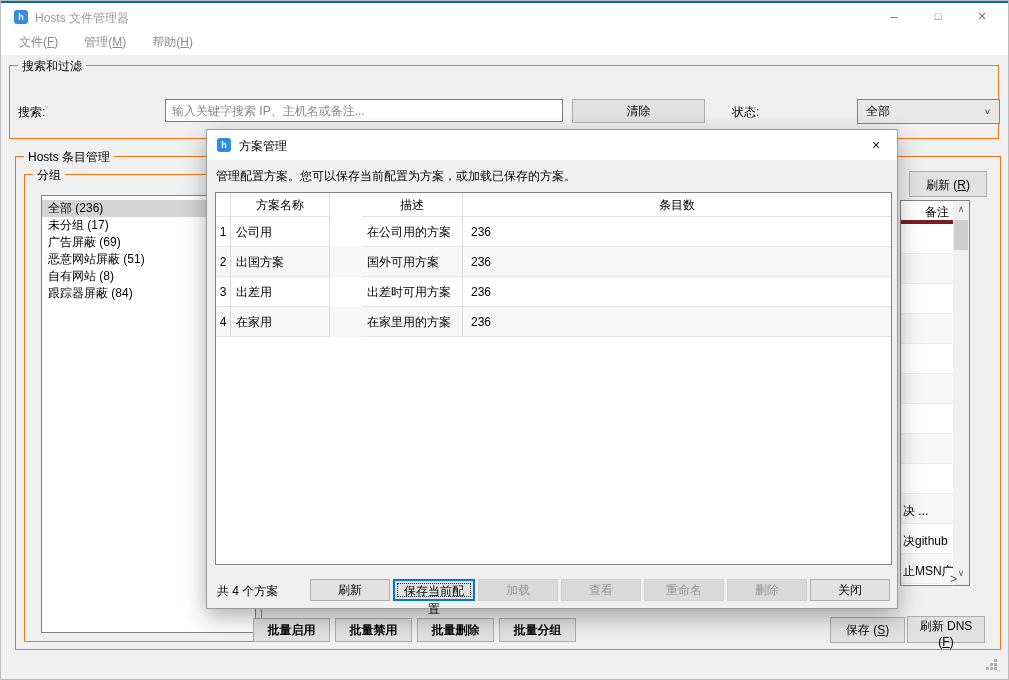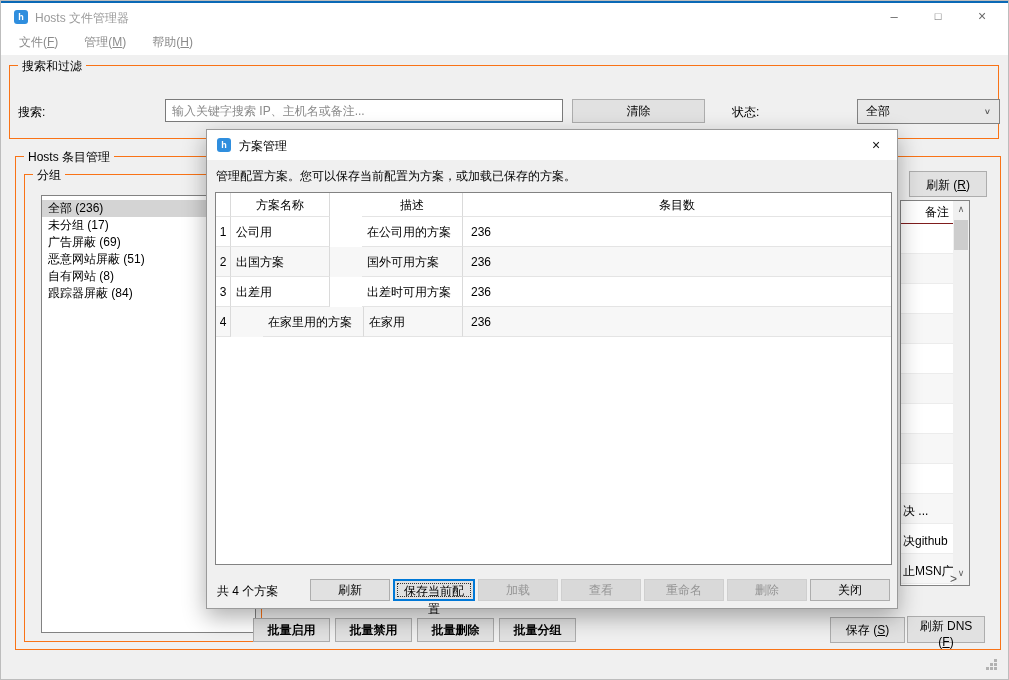--- a/index.html
+++ b/index.html
@@ -35,21 +35,21 @@
   .combo{position:absolute;background:#e8e8e8;border:1px solid #828282;display:flex;align-items:center;padding:0 8px;}
   .combo .chev{margin-left:auto;color:#555;font-size:10px;transform:scaleY(.8);}
   
   .listbox{position:absolute;left:16px;top:20px;width:215px;height:438px;background:#fff;border:1px solid #828282;padding-top:4px;}
   .list-item{height:17px;line-height:17px;padding-left:6px;white-space:nowrap;}
   .list-item.selected{background:#d4d4d4;}
   
   .bg-refresh{position:absolute;left:908px;top:170px;width:78px;height:26px;line-height:24px;}
   .bg-table{position:absolute;left:899px;top:199px;width:70px;height:386px;background:#fff;border:1px solid #828282;overflow:hidden;}
   .bg-table-header{position:absolute;left:0;top:0;right:16px;height:23px;line-height:23px;text-align:right;padding-right:4px;
-    border-bottom:1px solid #7f1d1d;background:#fff;white-space:nowrap;overflow:hidden;}
+    border-bottom:4px solid #7f1d1d;background:#fff;white-space:nowrap;overflow:hidden;}
   .bg-zebra{position:absolute;left:0;top:23px;right:16px;bottom:0;
     background:repeating-linear-gradient(to bottom,#ffffff 0 29px,#ececec 29px 30px,#f7f7f7 30px 59px,#ececec 59px 60px);}
   .bg-scrollbar{position:absolute;top:0;right:0;width:16px;height:100%;background:#f0f0f0;}
   .sb-arrow{position:absolute;left:0;width:16px;height:16px;text-align:center;color:#606060;font-size:9px;line-height:16px;}
   .sb-up{top:0;}
   .sb-down{bottom:4px;}
   .sb-thumb{position:absolute;left:1px;top:19px;width:14px;height:30px;background:#cdcdcd;}
   .bg-partial{position:absolute;white-space:nowrap;color:#000;}
   .bg-chevron{position:absolute;left:949px;top:571px;color:#555;font-size:12px;}
   
@@ -192,22 +192,22 @@
         <div class="tcell count">236</div>
       </div>
       <div class="trow data">
         <div class="tcell gutter">3</div>
         <div class="tcell name">出差用</div>
         <div class="tcell desc">出差时可用方案</div>
         <div class="tcell count">236</div>
       </div>
       <div class="trow data even">
         <div class="tcell gutter">4</div>
+        <div class="tcell name">在家用</div>
         <div class="tcell desc">在家里用的方案</div>
-        <div class="tcell name">在家用</div>
         <div class="tcell count">236</div>
       </div>
     </div>
 
     <div class="dlg-footer-count">共 4 个方案</div>
     <div class="dlg-buttons">
       <button class="btn">刷新</button>
       <button class="btn focused">保存当前配置</button>
       <button class="btn disabled">加载</button>
       <button class="btn disabled">查看</button>

